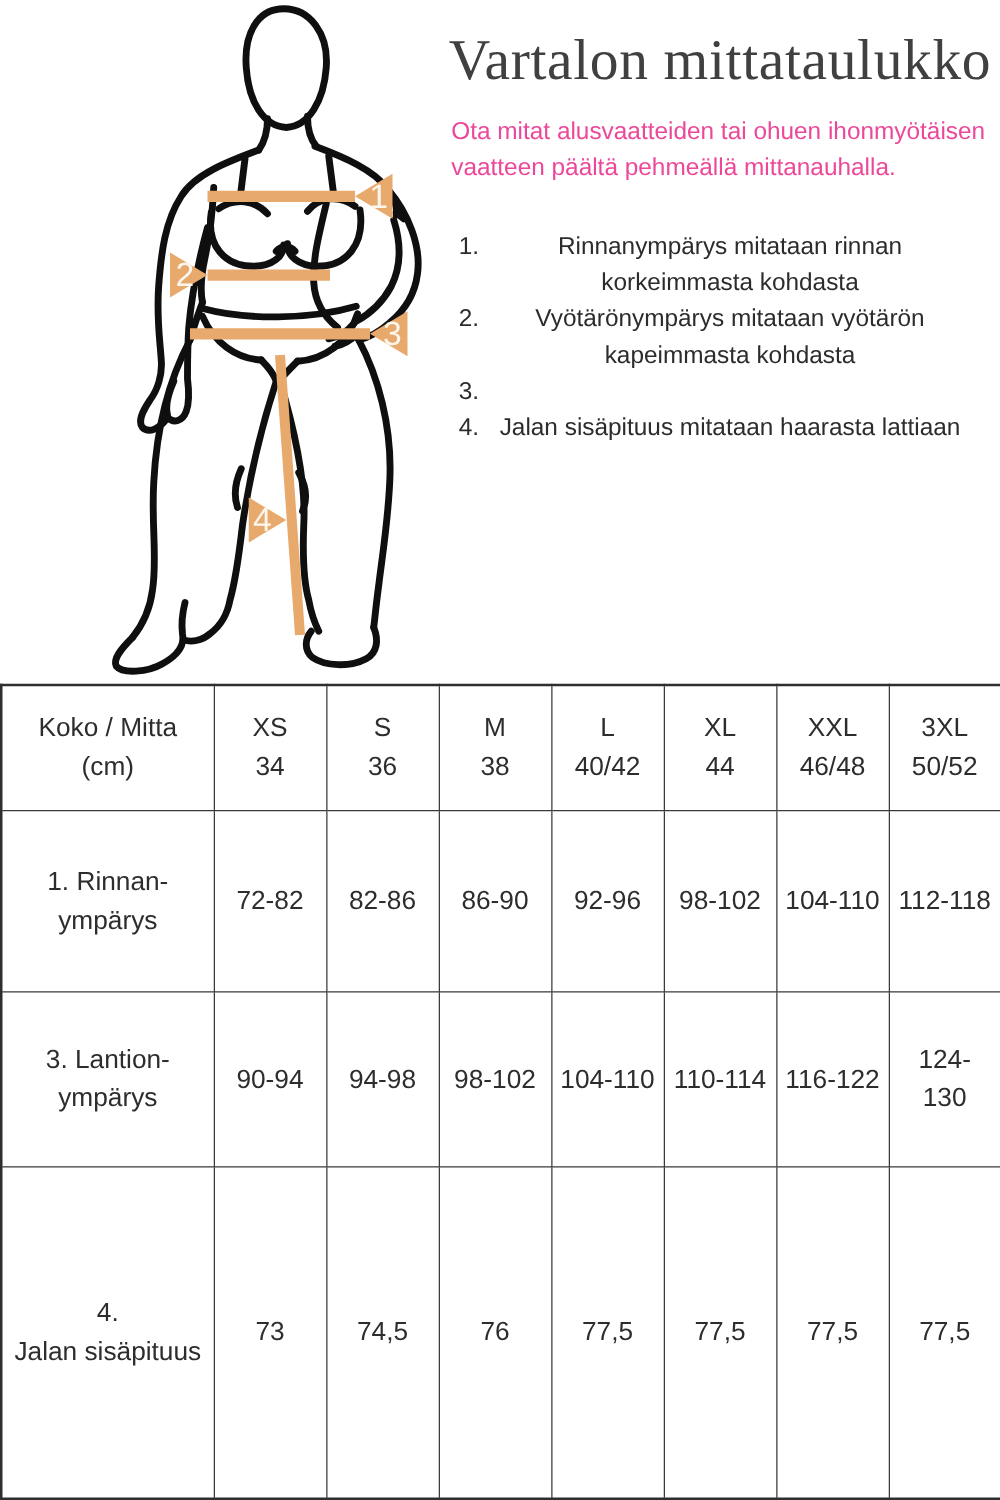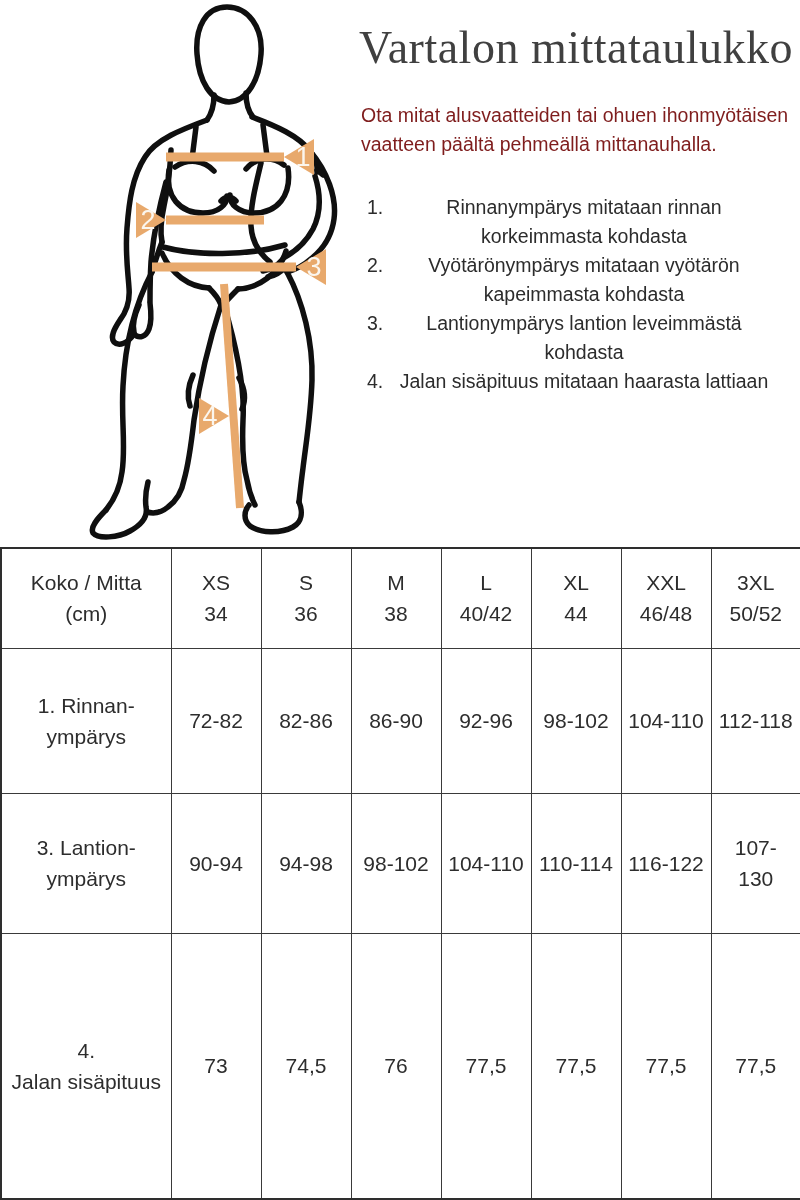--- a/index.html
+++ b/index.html
@@ -19,24 +19,24 @@
     font-family: "Liberation Serif", "DejaVu Serif", serif;
     font-weight: 400;
     font-size: 46px;
     line-height: 55px;
     letter-spacing: 0.5px;
     text-align: center;
     color: #404040;
     margin: 4px 0 0 0;
   }
   .intro {
-    margin: 26px 0 0 3px;
+    margin: 16px 0 0 3px;
     font-size: 19.5px;
     line-height: 29px;
-    color: #7f1d1d;
+    color: #ec4899;
   }
   .steps { margin: 34px 0 0 9px; }
   .step { display: flex; font-size: 19.5px; line-height: 29px; color: #2c2c2c; }
   .step-num { flex: 0 0 32px; width: 32px; }
   .step-text { width: 370px; text-align: center; }
 
   table.size-table {
     position: absolute; left: 0; top: 547px;
     width: 800px; height: 653px;
     border-collapse: collapse;
@@ -135,21 +135,20 @@
     <div class="step">
       <span class="step-num">1.</span>
       <span class="step-text">Rinnanympärys mitataan rinnan korkeimmasta kohdasta</span>
     </div>
     <div class="step">
       <span class="step-num">2.</span>
       <span class="step-text">Vyötärönympärys mitataan vyötärön kapeimmasta kohdasta</span>
     </div>
     <div class="step">
       <span class="step-num">3.</span>
-      <span class="step-text">Lantionympärys lantion leveimmästä kohdasta</span>
     </div>
     <div class="step">
       <span class="step-num">4.</span>
       <span class="step-text">Jalan sisäpituus mitataan haarasta lattiaan</span>
     </div>
   </div>
 </div>
 
 <table class="size-table">
   <colgroup>
@@ -217,21 +216,21 @@
       <th>
         <div>3. Lantion-</div>
         <div>ympärys</div>
       </th>
       <td>90-94</td>
       <td>94-98</td>
       <td>98-102</td>
       <td>104-110</td>
       <td>110-114</td>
       <td>116-122</td>
-      <td>107-130</td>
+      <td>124-130</td>
     </tr>
 
     <tr class="row-inseam">
       <th>
         <div>4.</div>
         <div>Jalan sisäpituus</div>
       </th>
       <td>73</td>
       <td>74,5</td>
       <td>76</td>

